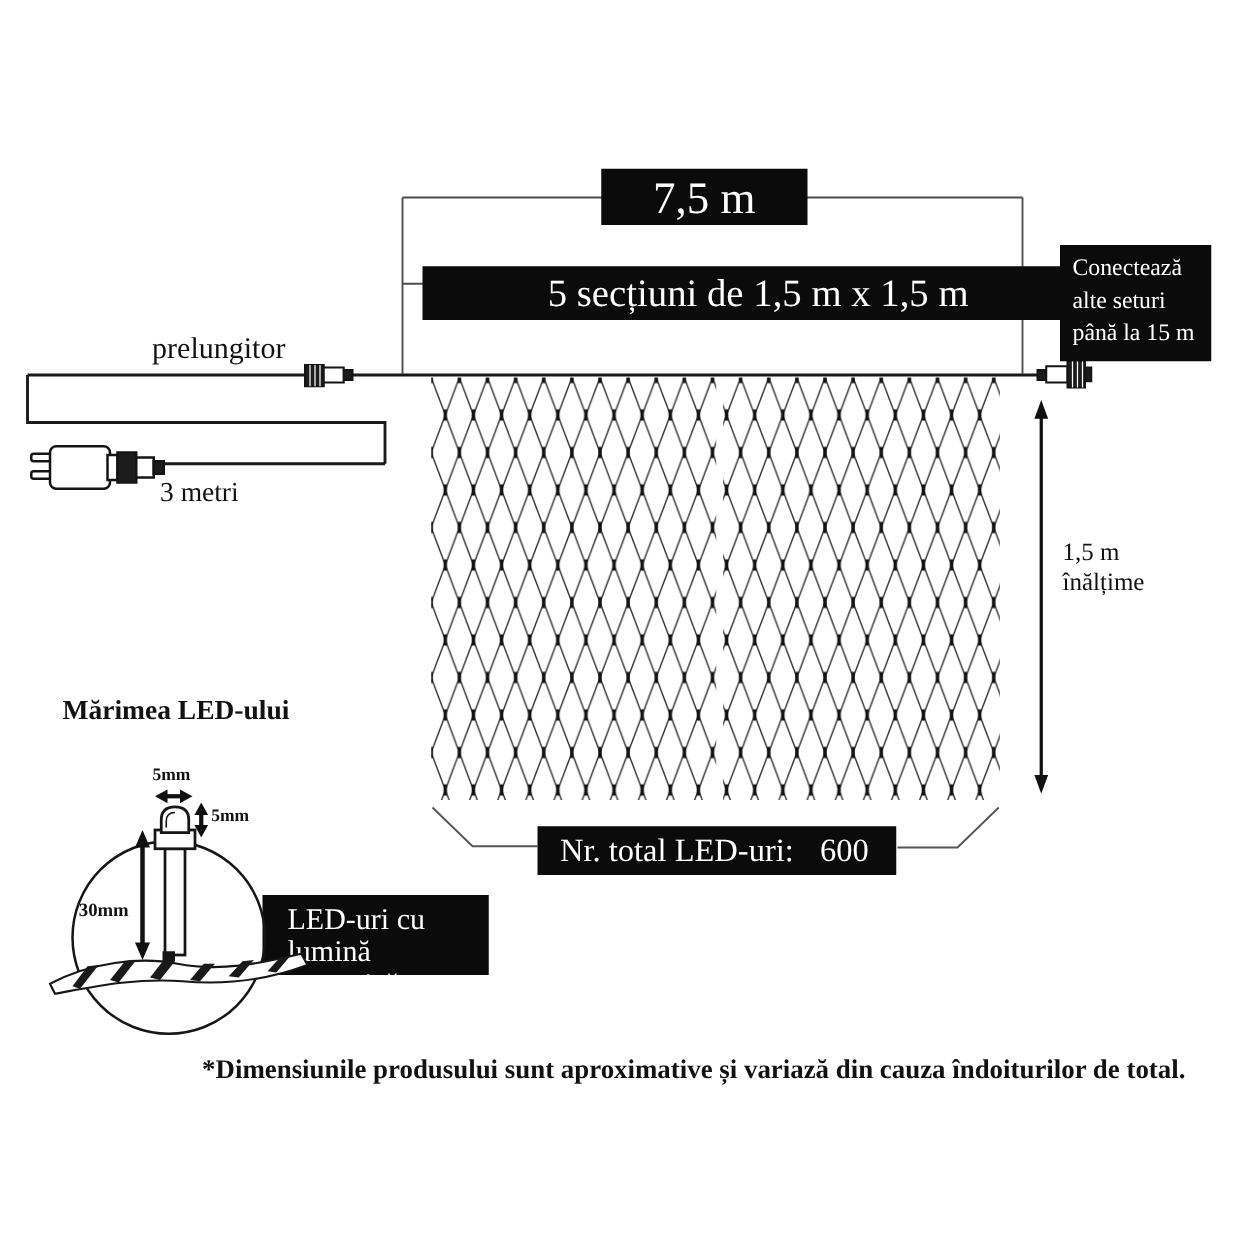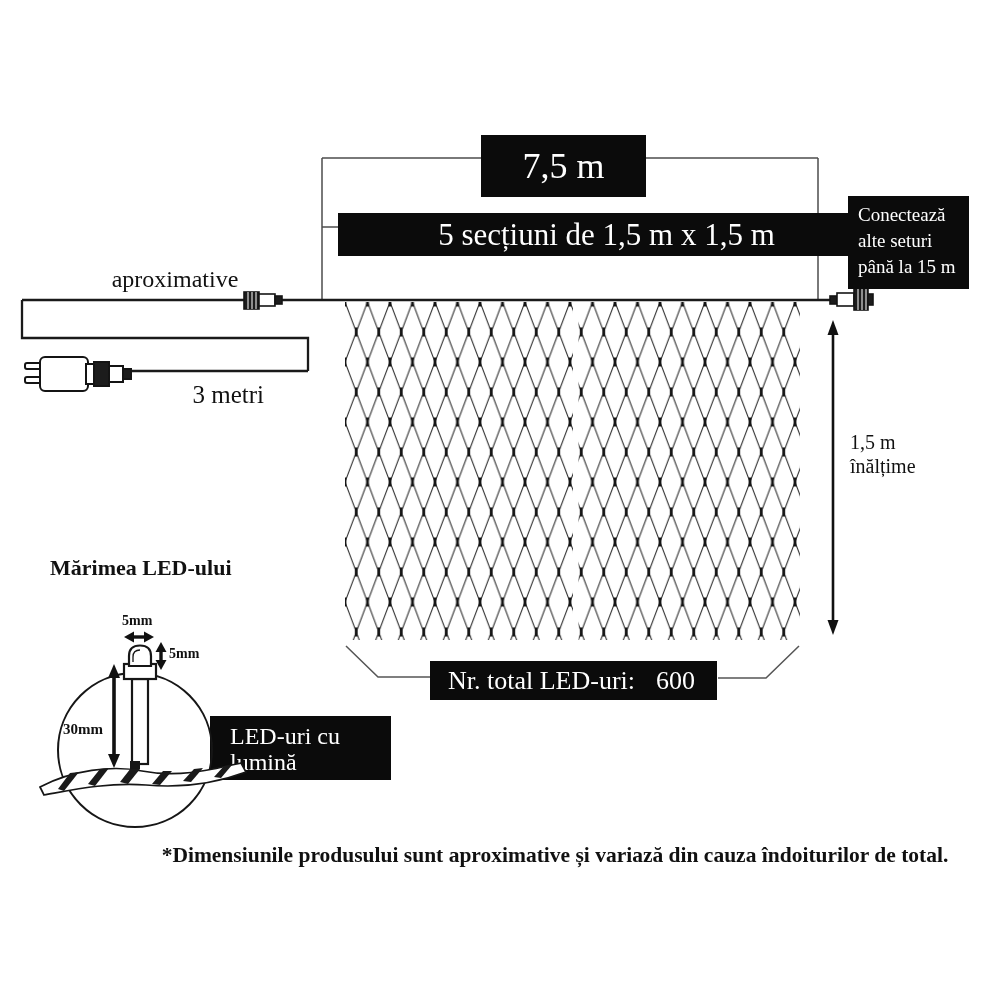--- a/index.html
+++ b/index.html
@@ -2,30 +2,30 @@
 <html><head>
 <meta charset="utf-8">
 <style>
   html,body{margin:0;padding:0;background:#ffffff;}
   .stage{position:relative;width:1000px;height:1000px;background:#ffffff;overflow:hidden;
          font-family:"Liberation Serif","DejaVu Serif",serif;color:#111;}
   .layer{position:absolute;left:0;top:0;width:1000px;height:1000px;pointer-events:none;}
   .abs{position:absolute;}
   .blackbox{position:absolute;background:#0b0b0b;color:#ffffff;}
   .center{display:flex;align-items:center;justify-content:center;}
-  .b75{left:481px;top:135px;width:165px;height:62px;font-size:36px;}
+  .b75{left:481px;top:135px;width:165px;height:45px;font-size:36px;}
   .bsec{left:338px;top:213px;width:537px;height:43px;font-size:31px;}
   .bcon{left:848px;top:196px;width:121px;height:93px;font-size:19px;line-height:26px;
         padding:6px 0 14px 10px;box-sizing:border-box;}
   .btot{left:430px;top:661px;width:287px;height:39px;font-size:26px;display:flex;
         align-items:center;justify-content:space-between;padding:0 22px 0 18px;box-sizing:border-box;gap:16px;}
   .bled{left:210px;top:716px;width:181px;height:64px;font-size:24px;line-height:26px;
         padding:7px 0 0 20px;box-sizing:border-box;}
   .lbl-prelungitor{left:108px;top:266px;width:134px;text-align:center;font-size:24px;}
-  .lbl-3metri{left:128px;top:381px;width:136px;text-align:right;font-size:25px;}
+  .lbl-3metri{left:128px;top:381px;width:136px;text-align:left;font-size:22px;}
   .lbl-height{left:850px;top:430px;font-size:20px;line-height:24px;}
   .lbl-marimea{left:50px;top:555px;font-size:22px;font-weight:bold;}
   .mm{font-family:Liberation Serif, serif;font-weight:bold;}
   .lbl-5mm-top{left:122px;top:613px;font-size:14px;}
   .lbl-5mm-right{left:169px;top:646px;font-size:14px;}
   .lbl-30mm{left:63px;top:721px;font-size:15px;}
   .footnote{left:120px;top:843px;width:870px;text-align:center;font-size:21.5px;font-weight:bold;}
 </style>
 </head>
 <body>
@@ -105,21 +105,21 @@
   <div class="blackbox center bsec">
     <span>5 secțiuni de 1,5 m x 1,5 m</span>
   </div>
 
   <div class="blackbox bcon">
     <div>Conectează</div>
     <div>alte seturi</div>
     <div>până la 15 m</div>
   </div>
 
-  <div class="abs lbl-prelungitor">aproximative</div>
+  <div class="abs lbl-prelungitor">prelungitor</div>
   <div class="abs lbl-3metri">3 metri</div>
 
   <div class="abs lbl-height">
     <div>1,5 m</div>
     <div>înălțime</div>
   </div>
 
   <div class="blackbox btot">
     <span>Nr. total LED-uri:</span>
     <span>600</span>

